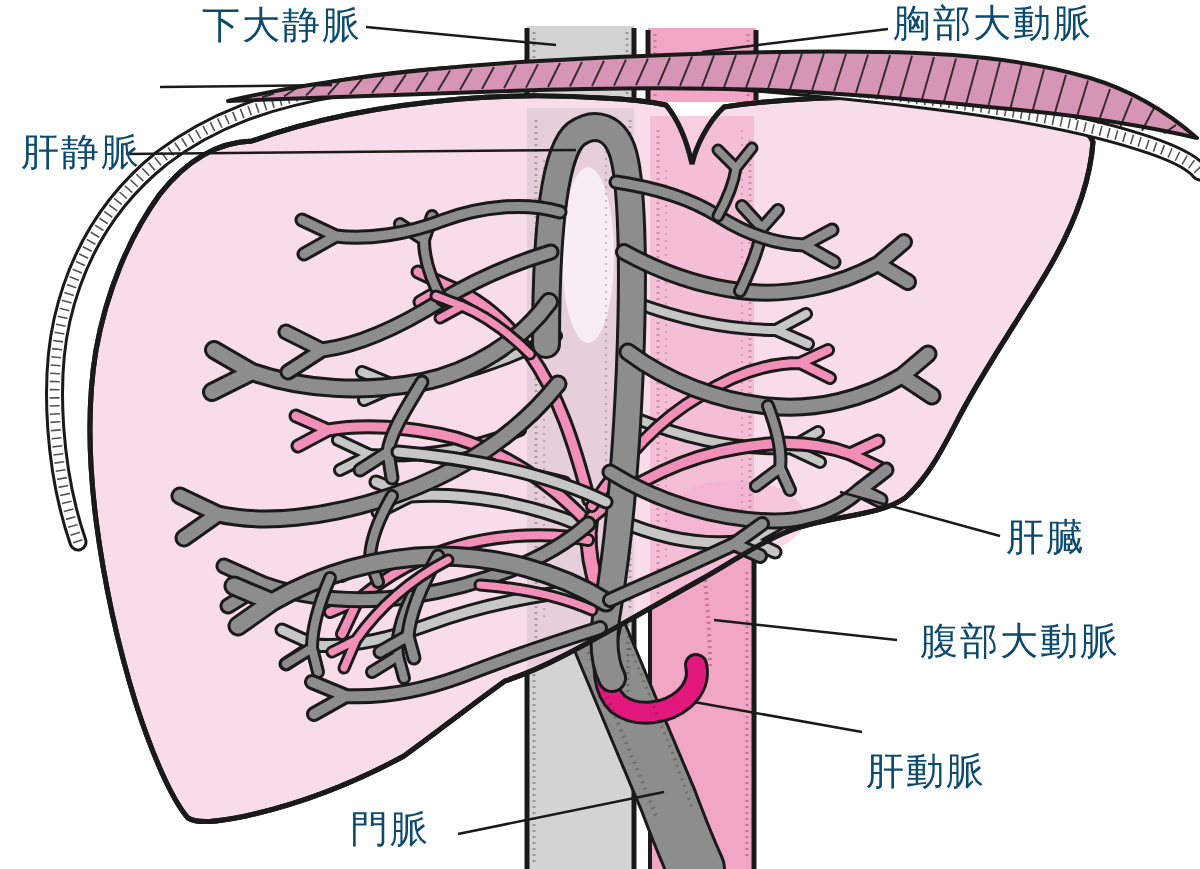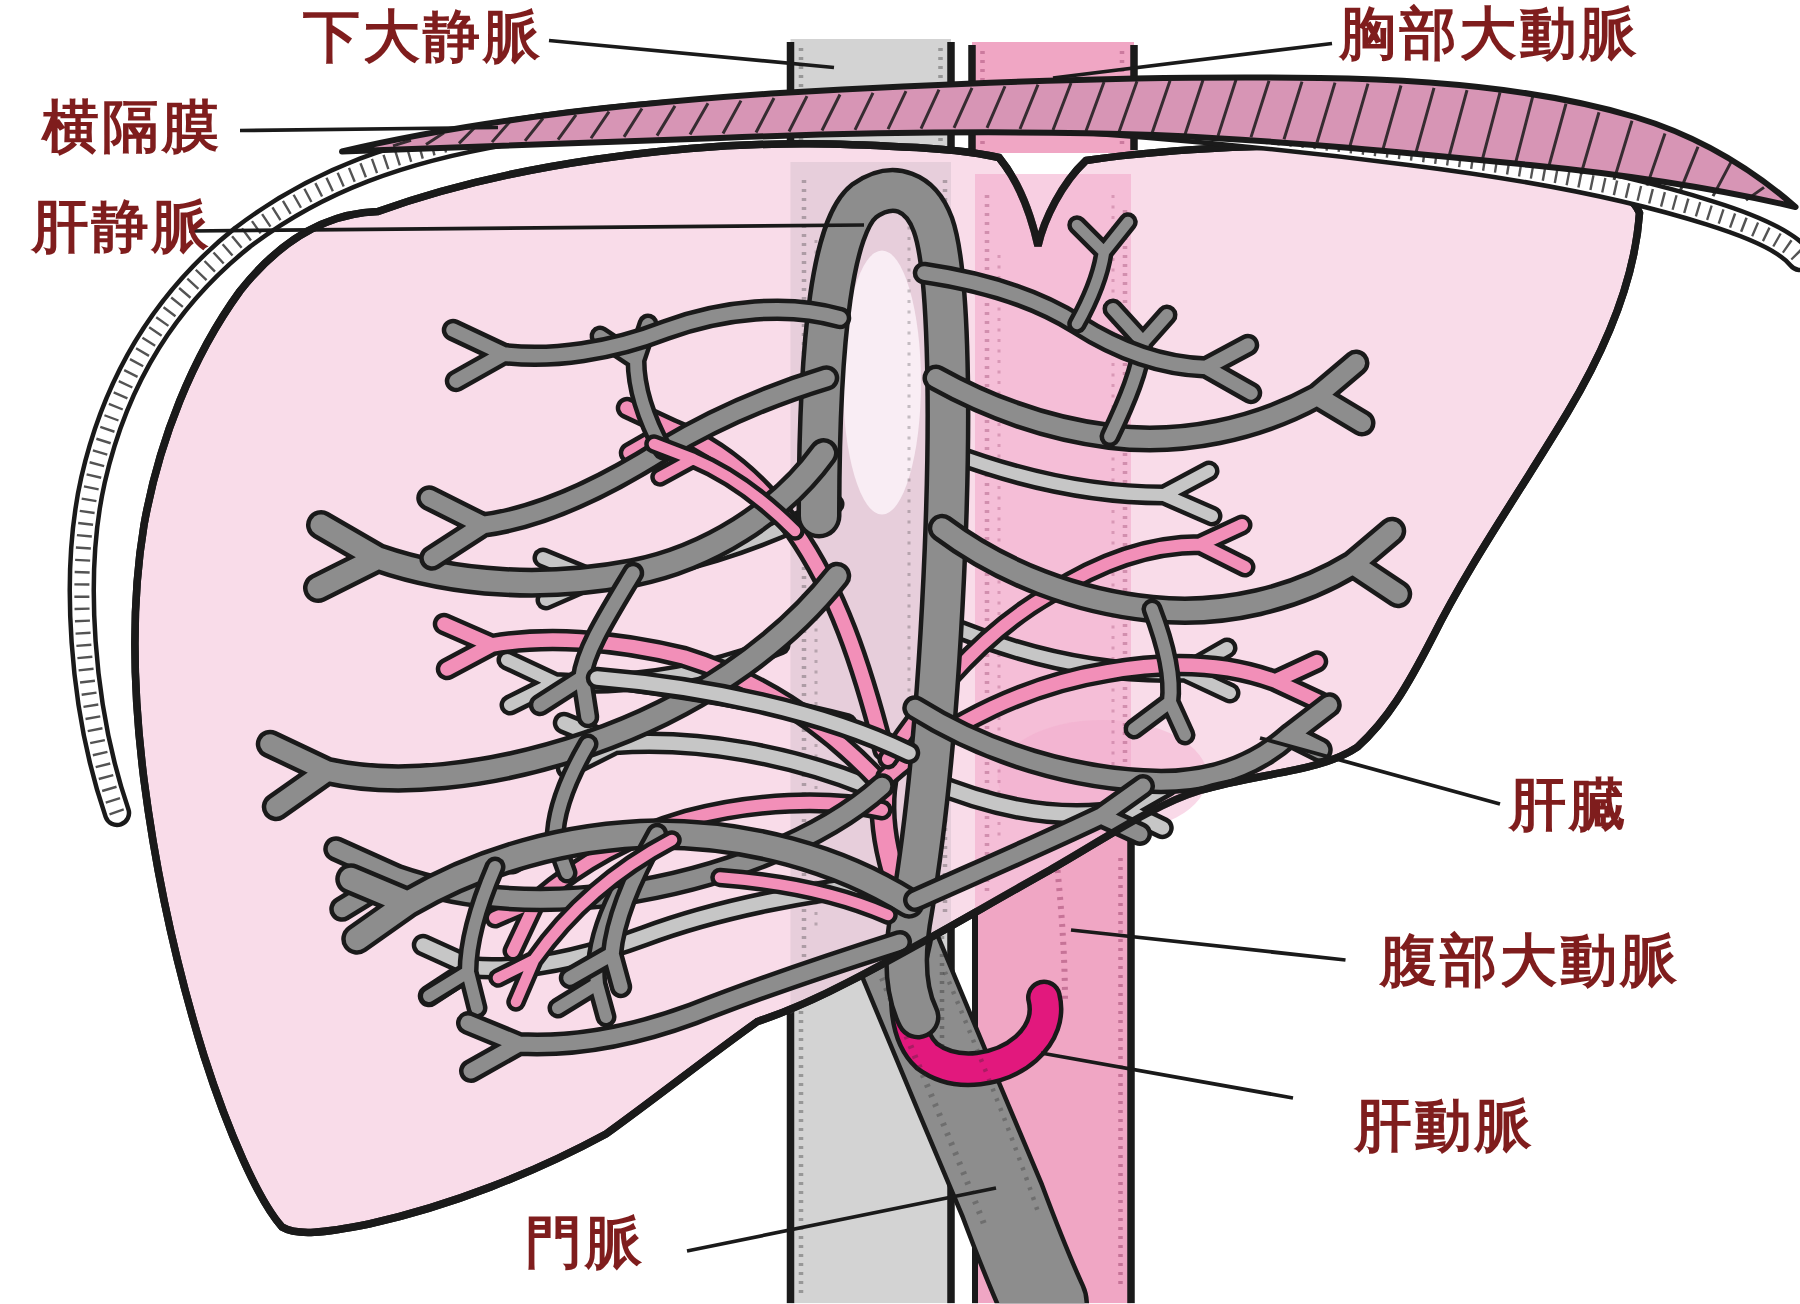--- a/index.html
+++ b/index.html
@@ -1,19 +1,19 @@
 <!DOCTYPE html>
 <html><head>
 <meta charset="utf-8">
 <style>
   html,body{margin:0;padding:0;background:#fff;}
   .canvas{position:relative;width:1200px;height:869px;background:#fff;overflow:hidden;
           font-family:"Liberation Sans","DejaVu Sans",sans-serif;}
   .canvas svg{position:absolute;left:0;top:0;}
-  .lbl{position:absolute;font-size:38px;font-weight:700;color:#7f1d1d;line-height:1;
+  .lbl{position:absolute;font-size:38px;font-weight:400;color:#0c4a6e;line-height:1;
        letter-spacing:2px;white-space:nowrap;}
 </style>
 </head>
 <body>
 
 <div class="canvas">
 
 <svg width="1200" height="869" viewBox="0 0 1200 869">
 
   <g id="g-below">
@@ -215,20 +215,19 @@
     <line x1="126" y1="154" x2="576" y2="150"></line>
     <line x1="840" y1="492" x2="1000" y2="536"></line>
     <line x1="714" y1="620" x2="897" y2="640"></line>
     <line x1="694" y1="702" x2="862" y2="732"></line>
     <line x1="458" y1="834" x2="664" y2="792"></line>
   </g>
 </svg>
 
 <div class="lbl" style="left:202px;top:6px;">下大静脈</div>
 <div class="lbl" style="left:893px;top:4px;text-align:right;">胸部大動脈</div>
-<div class="lbl" style="left:28px;top:66px;">横隔膜</div>
 <div class="lbl" style="left:21px;top:133px;">肝静脈</div>
 <div class="lbl" style="left:1006px;top:518px;">肝臓</div>
 <div class="lbl" style="left:920px;top:622px;">腹部大動脈</div>
-<div class="lbl" style="left:866px;top:732px;margin-left:37px;">肝動脈</div>
+<div class="lbl" style="left:866px;top:752px;">肝動脈</div>
 <div class="lbl" style="left:350px;top:810px;">門脈</div>
 
 </div>
 
 </body></html>

